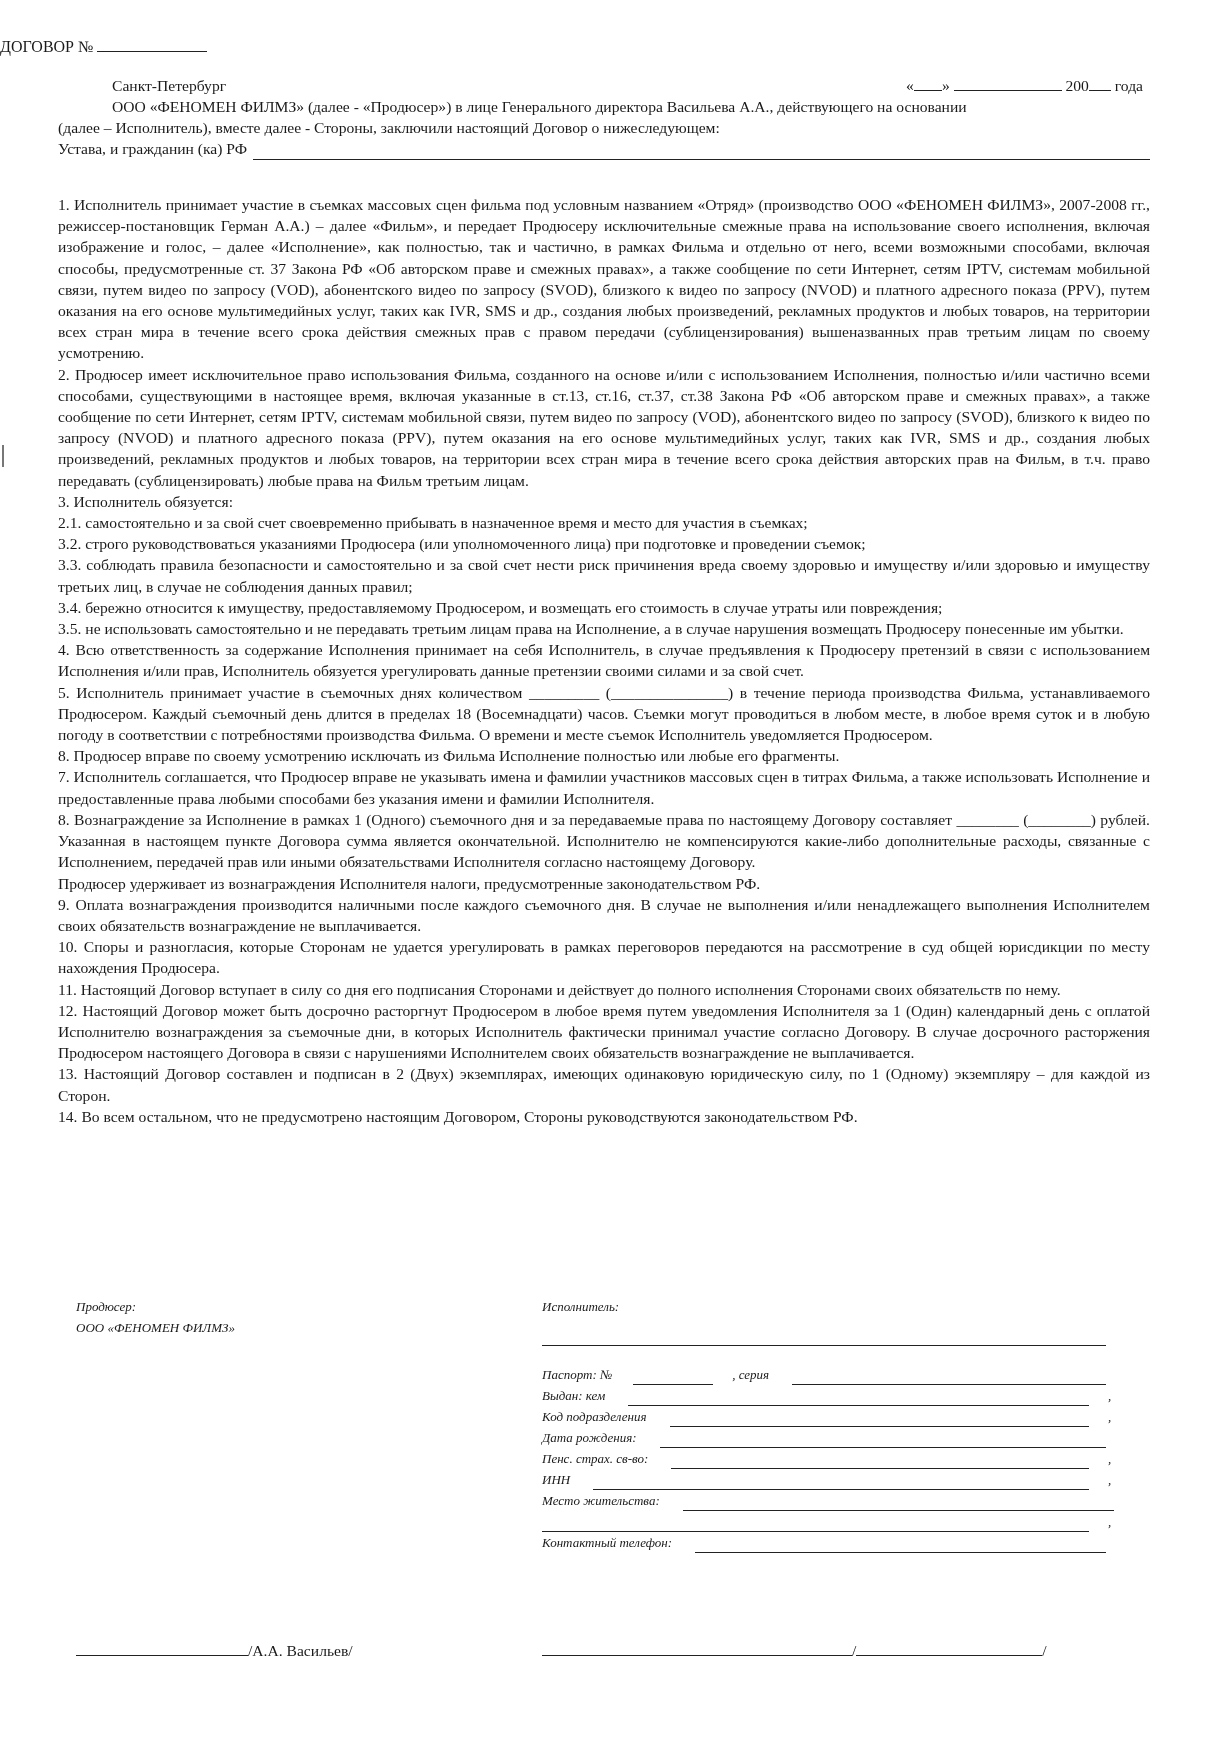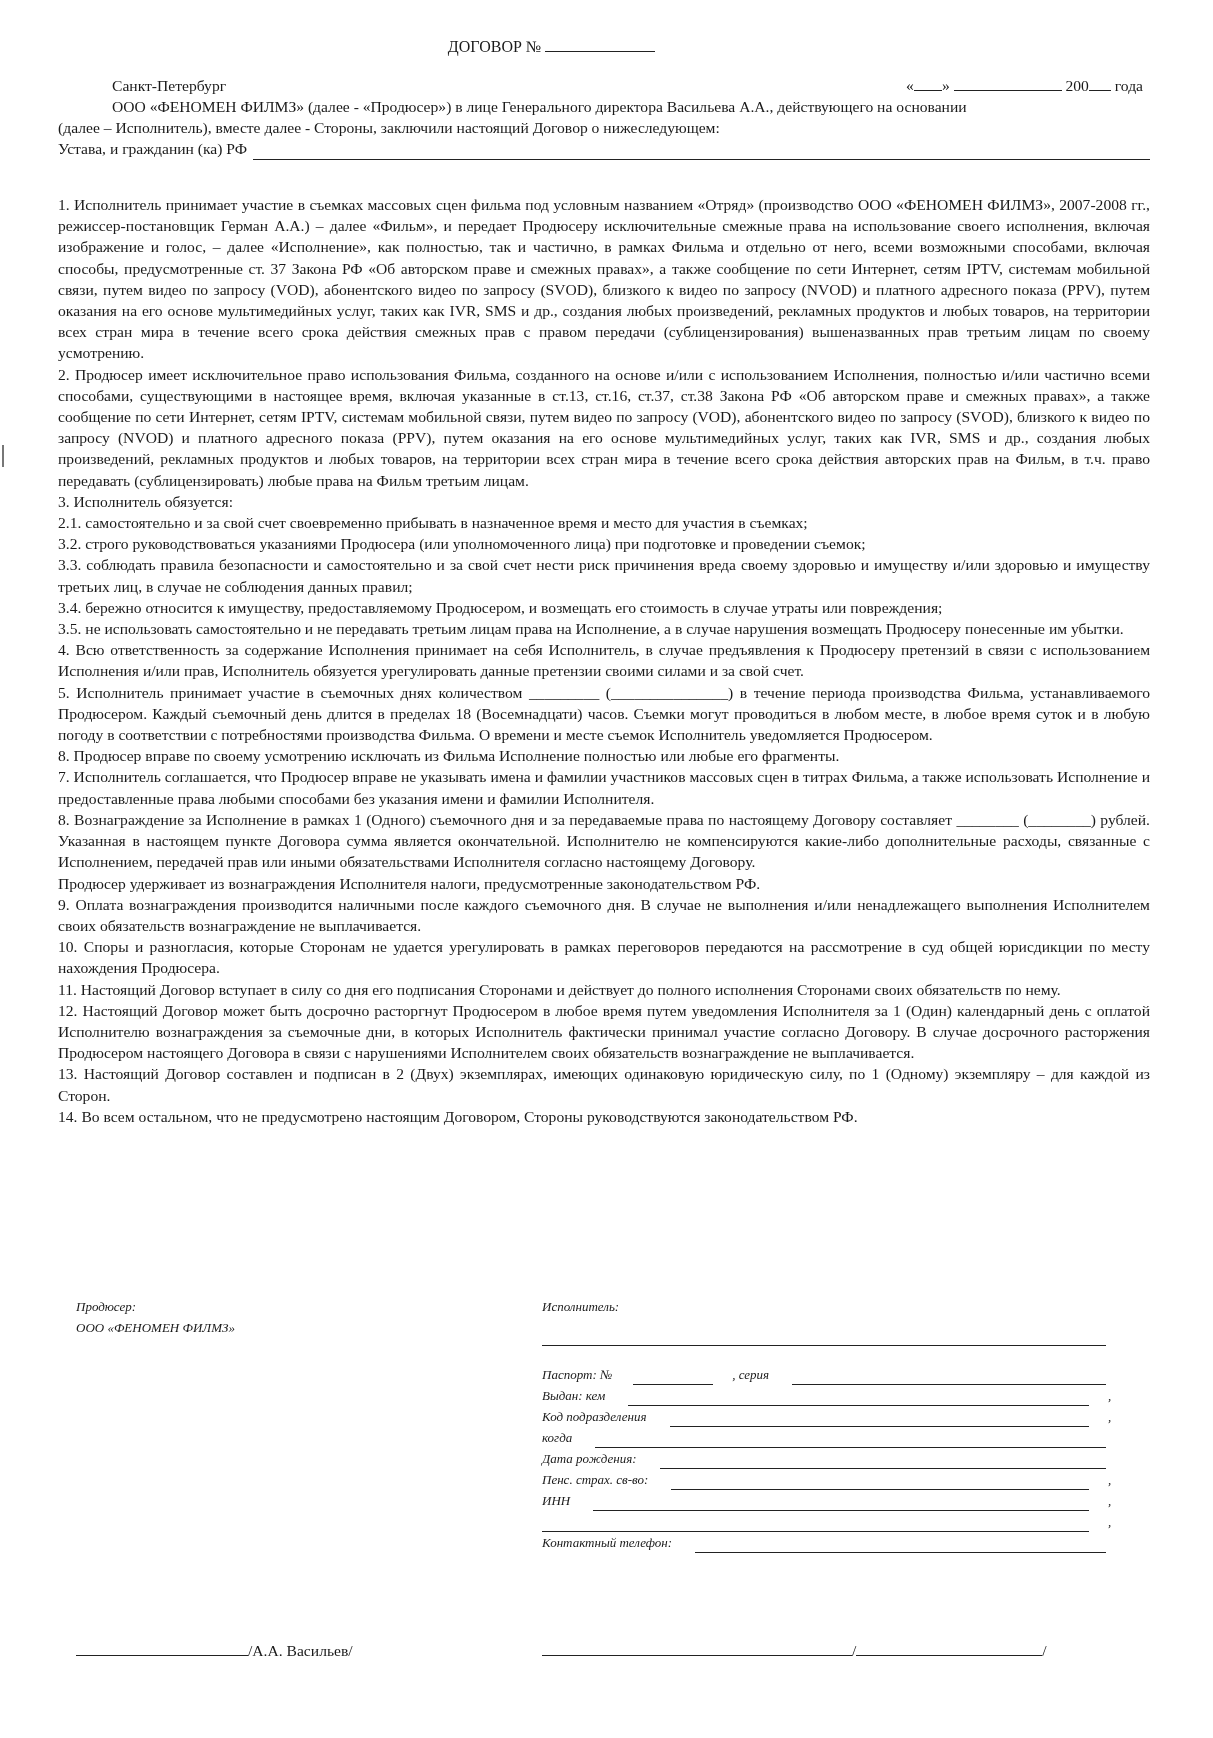--- a/index.html
+++ b/index.html
@@ -1,21 +1,21 @@
 <!DOCTYPE html>
 <html><head>
 <meta charset="utf-8">
 <style>
   html, body { margin: 0; padding: 0; background: #ffffff; }
   body {
     width: 1213px; height: 1738px; position: relative; overflow: hidden;
     font-family: "Liberation Serif", "DejaVu Serif", serif;
     color: #1a1a1a; font-size: 15.6px; line-height: 21.2px;
   }
-  .title { position: absolute; left: 0; width: 1103px; top: 36px; text-align: center; font-size: 16px; }
+  .title { position: absolute; left: 0; width: 1103px; top: 36px; text-align: left; font-size: 16px; }
   .blank { display: inline-block; border-bottom: 1px solid #222; height: 14px; vertical-align: baseline; }
   .row-city { position: absolute; top: 75px; left: 112px; right: 70px; }
   .row-city .date { position: absolute; right: 0; top: 0; }
   .intro { position: absolute; top: 96px; left: 58px; width: 1092px; text-align: justify; }
   .intro .indent { text-indent: 54px; }
   .body { position: absolute; top: 194px; left: 58px; width: 1092px; font-family: Liberation Serif, serif; }
   .body p { margin: 0; text-align: justify; }
   .sig { position: absolute; font-size: 13px; font-style: italic; }
   .prod { left: 76px; top: 1296px; }
   .perf { left: 542px; top: 1296px; width: 572px; }
@@ -98,36 +98,36 @@
     <span>Выдан: кем</span>
     <span class="fill"></span>
     <span class="comma">,</span>
   </div>
   <div class="line">
     <span>Код подразделения</span>
     <span class="fill"></span>
     <span class="comma">,</span>
   </div>
   <div class="line">
-    <span>когда</span>
-    <span class="fill" style="margin-right:8px"></span>
-  </div>
-  <div class="line">
     <span>Дата рождения:</span>
     <span class="fill" style="margin-right:8px"></span>
   </div>
   <div class="line">
     <span>Пенс. страх. св-во:</span>
     <span class="fill"></span>
     <span class="comma">,</span>
   </div>
   <div class="line">
     <span>ИНН</span>
     <span class="fill"></span>
     <span class="comma">,</span>
+  </div>
+  <div class="line">
+    <span>Место жительства:</span>
+    <span class="fill" style="margin-right:0"></span>
   </div>
   <div class="line">
     <span class="fill" style="margin-left:0"></span>
     <span class="comma">,</span>
   </div>
   <div class="line">
     <span>Контактный телефон:</span>
     <span class="fill" style="margin-right:8px"></span>
   </div>
 </div>

